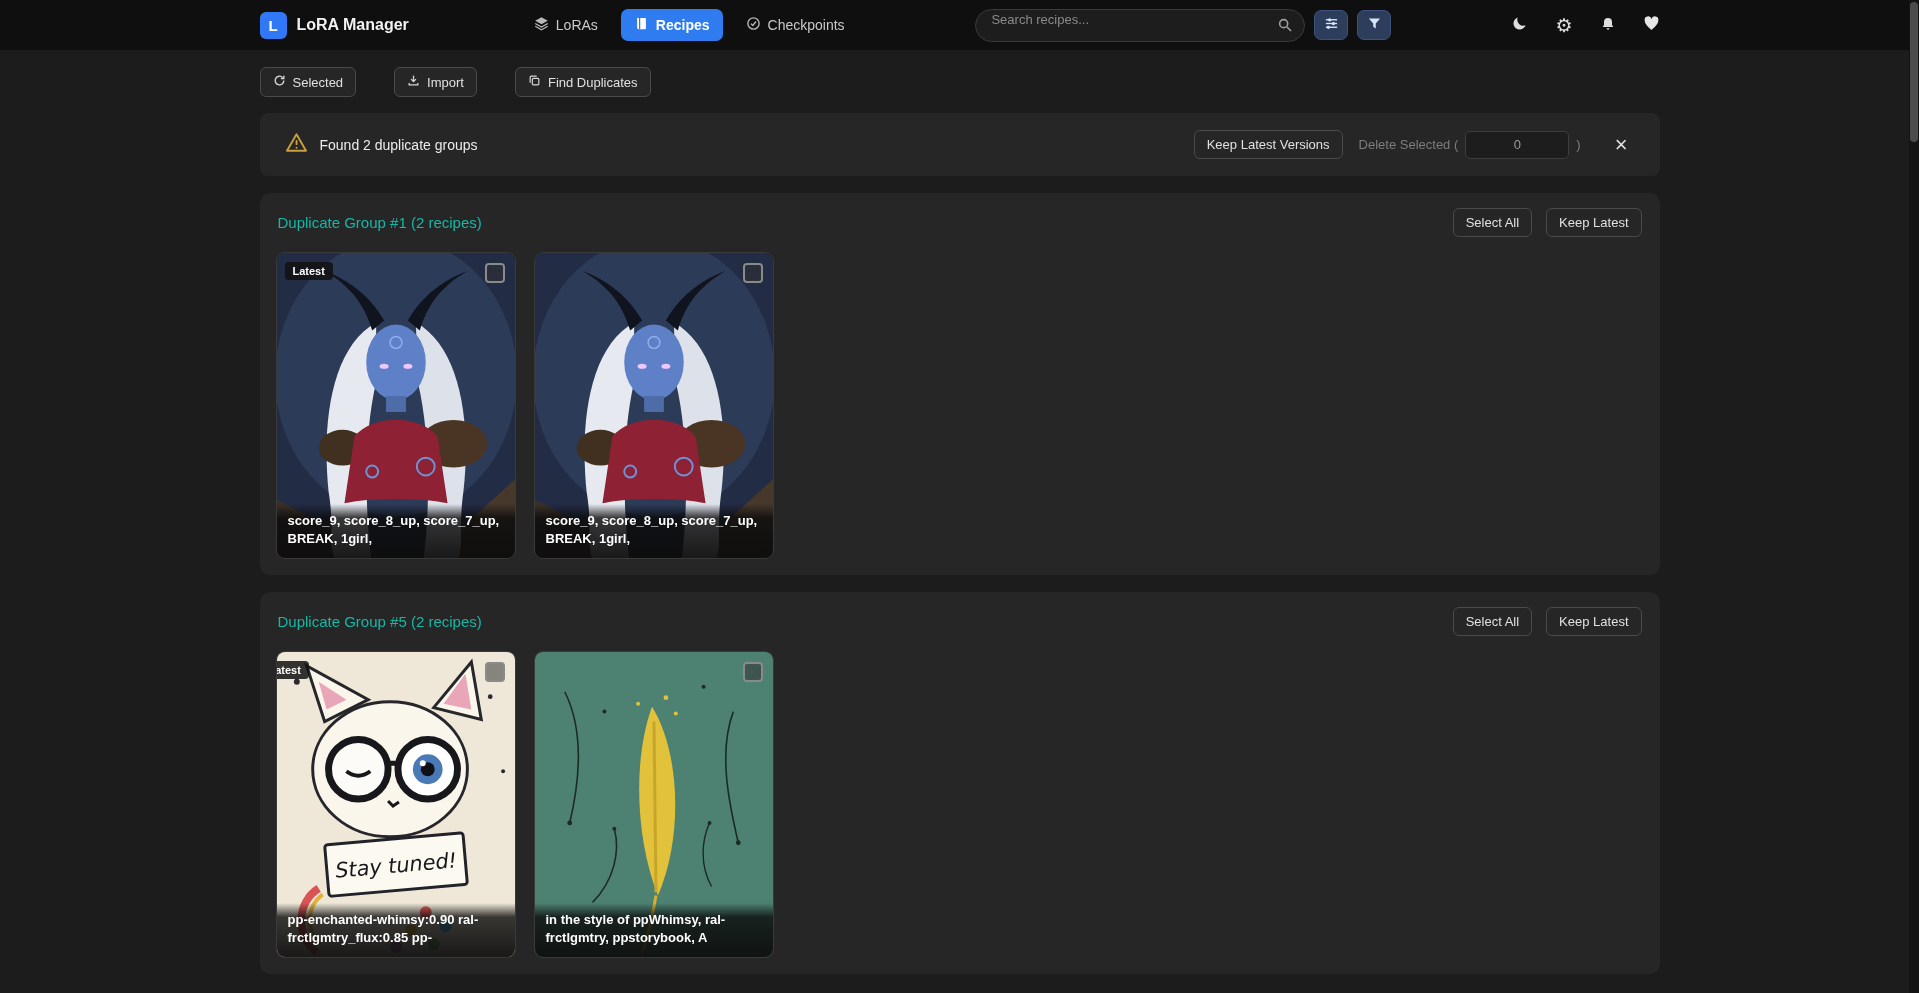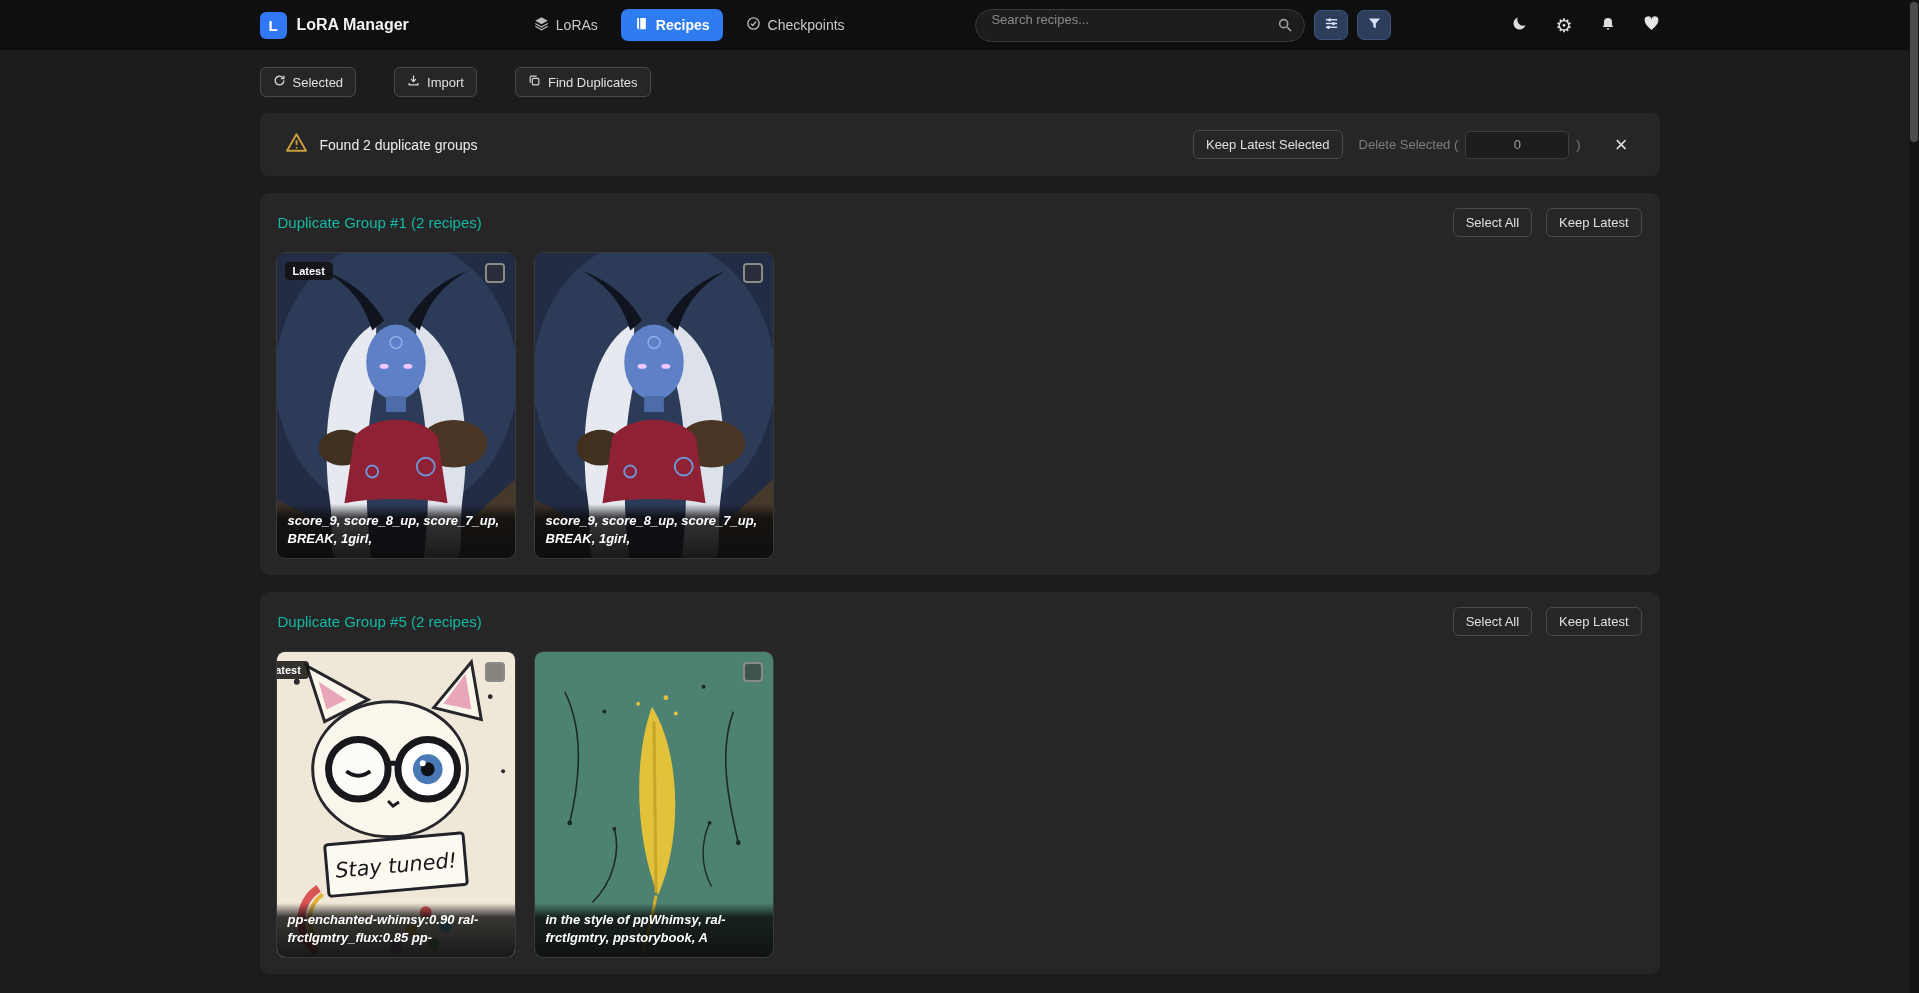--- a/index.html
+++ b/index.html
@@ -63,21 +63,21 @@
   .card .art { position:absolute; left:0; top:0; width:100%; height:100%; }
   .badge { position:absolute; top:9px; left:8px; background:rgba(18,18,18,.85); color:#fff;
            font-size:11px; font-weight:bold; padding:3px 8px; border-radius:4px; z-index:3;text-align:right; }
   .badge.clipped { left:-16px; }
   .checkbox { position:absolute; top:10px; right:10px; width:20px; height:20px; border:2px solid #8a8a8a;
               border-radius:4px; background:rgba(50,50,50,.55); cursor:pointer; z-index:3; }
   .caption { position:absolute; left:0; right:0; bottom:0; padding:8px 11px 13px; z-index:2;
              background:linear-gradient(180deg, rgba(10,10,10,0) 0%, rgba(10,10,10,.80) 26%, rgba(12,12,12,.94) 100%);
              font-weight:bold; font-size:13px; color:#fff; line-height:1.38;
              display:-webkit-box; -webkit-line-clamp:2; -webkit-box-orient:vertical; overflow:hidden;
-             max-height:54px;font-style:italic; }
+             max-height:54px; }
 
   
   .scroll-track { position:absolute; top:0; right:0; width:10px; height:993px; background:#141414; z-index:9; }
   .scroll-thumb { position:absolute; top:2px; right:1px; width:8px; height:140px; background:#4c4c4c; border-radius:4px; }
 </style>
 <title>LoRA Manager</title></head>
 <body>
 
 <header class="navbar">
   <div class="nav-inner">
@@ -217,21 +217,21 @@
   <div class="banner">
     <span>
       <svg width="21" height="19" viewBox="0 0 24 22">
           <path d="M12 1.5 23 20.5H1Z" fill="none" stroke="#c9a03d" stroke-width="2.2" stroke-linejoin="round"></path>
           <rect x="11" y="8" width="2.2" height="6" rx="1" fill="#c9a03d"></rect>
           <rect x="11" y="16" width="2.2" height="2.2" rx="1" fill="#c9a03d"></rect>
         </svg>
     </span>
     <span class="banner-msg">Found 2 duplicate groups</span>
     <div class="banner-right">
-      <button class="btn">Keep Latest Selected</button>
+      <button class="btn">Keep Latest Versions</button>
       <div class="delete-group">
         <span>Delete Selected (</span>
         <input class="delete-input" type="text" value="0" style="">
         <span>)</span>
       </div>
       <button class="close-btn">
         <span>×</span>
       </button>
     </div>
   </div>

